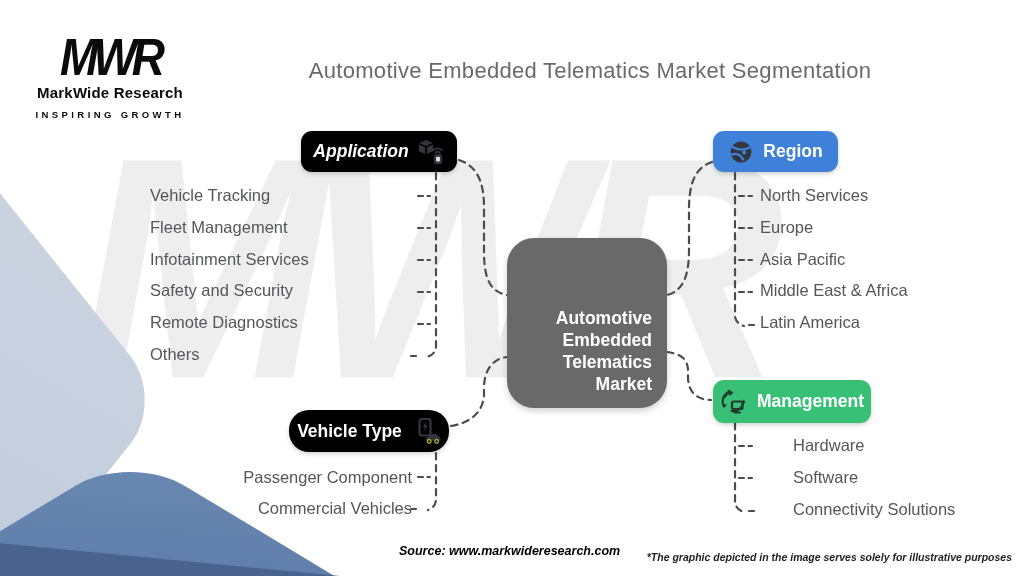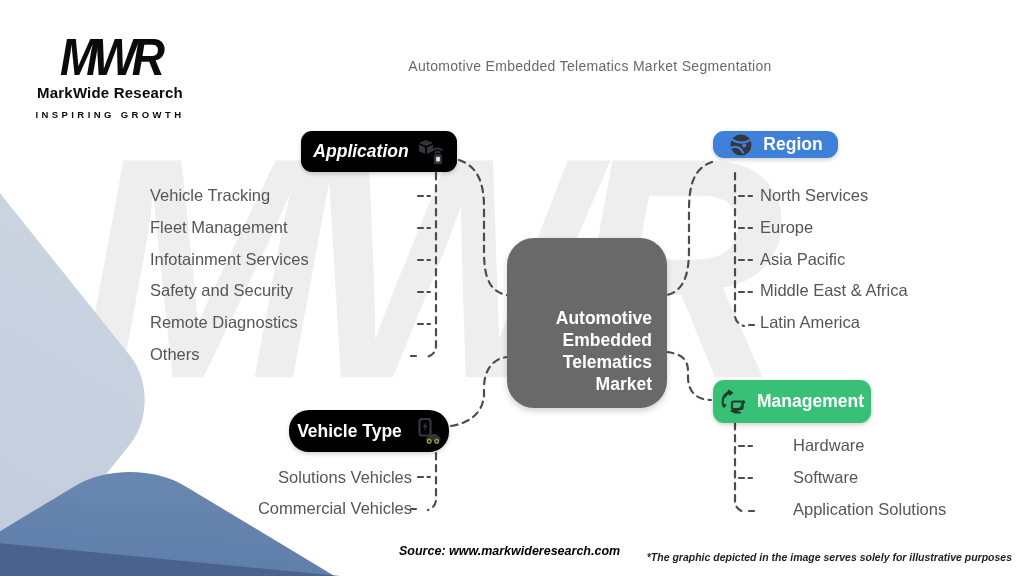--- a/index.html
+++ b/index.html
@@ -32,42 +32,42 @@
   
   #brand{position:absolute;left:28px;top:34px;width:164px;text-align:center;z-index:4;}
   #brand-mark{
     font-size:46px;font-weight:700;font-style:italic;letter-spacing:-5px;
     color:#0b0b0b;line-height:1.0;transform:scaleY(1.12);
   }
   #brand-name{font-size:15px;font-weight:700;color:#0b0b0b;margin-top:4px;letter-spacing:.2px;}
   #brand-tagline{font-size:9.5px;font-weight:700;color:#0b0b0b;margin-top:8px;letter-spacing:3.4px;}
   #page-title{
     position:absolute;left:250px;top:58px;width:680px;text-align:center;z-index:4;
-    font-size:14px;color:#6a6a6a;letter-spacing:.3px;
+    font-size:22px;color:#6a6a6a;letter-spacing:.3px;
   }
   
   #connectors{position:absolute;left:0;top:0;z-index:3;pointer-events:none;}
   
   #center-node{
     position:absolute;left:507px;top:238px;width:160px;height:170px;z-index:4;
     background:#696969;border-radius:27px;box-shadow:0 3px 6px rgba(0,0,0,.18);
     display:flex;align-items:flex-end;justify-content:center;
   }
   #center-node-label{
     width:130px;margin-bottom:13px;text-align:right;color:#ffffff;
     font-weight:700;font-size:17.5px;line-height:22px;
   }
   
   .badge{
     position:absolute;z-index:4;display:flex;align-items:center;justify-content:center;
     gap:9px;border-radius:11px;color:#ffffff;font-weight:700;font-size:17.5px;
     box-shadow:0 2px 4px rgba(0,0,0,.18);
   }
   #badge-application{left:301px;top:131px;width:156px;height:41px;background:#000000;font-style:italic;}
-  #badge-region{left:713px;top:131px;width:125px;height:27px;background:#3f80d8;}
+  #badge-region{left:713px;top:131px;width:125px;height:41px;background:#3f80d8;}
   #badge-vehicle-type{left:289px;top:410px;width:160px;height:42px;background:#000000;border-radius:20px;}
   #badge-component{left:713px;top:380px;width:158px;height:43px;background:#38c176;}
   .badge svg{display:block;}
   
   .items{position:absolute;z-index:4;font-size:16.5px;color:#55565a;}
   .items div{line-height:31.8px;white-space:nowrap;}
   #application-items{left:150px;top:180px;width:262px;}
   #region-items{left:760px;top:180px;}
   #vehicle-type-items{left:150px;top:462px;width:262px;text-align:right;line-height:31px;}
   #vehicle-type-items div{line-height:31px;}
@@ -169,21 +169,21 @@
       <svg width="30" height="27" viewBox="0 0 30 27">
         <rect x="8.5" y="1" width="11" height="16.5" rx="2.6" fill="none" stroke="#33363c" stroke-width="2.2"></rect>
         <path d="M15,3.5 L11.8,9.2 L13.9,9.2 L12.8,13.8 L16.6,7.6 L14.4,7.6 Z" fill="#33363c"></path>
         <path d="M14.5,22.5 c0,-2.2 1.3,-3.4 3,-3.9 l1.2,-1.7 c0.6,-0.9 1.9,-1 4,-1 2.3,0 3.4,0.5 4,1.4 l0.9,1.3 c1.1,0.3 1.9,1.3 1.9,2.5 v1.4 h-15 z" fill="#33363c"></path>
         <circle cx="18.2" cy="23.4" r="2" fill="#33363c" stroke="#d9c62b" stroke-width="1"></circle>
         <circle cx="25.6" cy="23.4" r="2" fill="#33363c" stroke="#d9c62b" stroke-width="1"></circle>
       </svg>
     </span>
   </div>
   <div id="vehicle-type-items" class="items">
-    <div>Solutions Vehicles</div>
+    <div>Passenger Component</div>
     <div>Commercial Vehicles</div>
   </div>
 
   <div id="badge-component" class="badge">
     <span>
       <svg width="28" height="27" viewBox="0 0 28 27">
         <path d="M8.5,1.5 l5,3 -3.2,3.2 -4,-2.4 Z" fill="#1e3d2e"></path>
         <line x1="6.8" y1="6.5" x2="4.8" y2="9" stroke="#1e3d2e" stroke-width="2" stroke-linecap="round"></line>
         <path d="M7.5,5 a10,10 0 0 0 -3.6,13.5" stroke="#1e3d2e" stroke-width="2.2" fill="none" stroke-linecap="round"></path>
         <path d="M4.6,19.5 l-1.6,-3.6 3.9,0.6 Z" fill="#1e3d2e"></path>
@@ -192,19 +192,19 @@
         <rect x="12" y="13.5" width="10.5" height="7.5" rx="1.6" fill="none" stroke="#1e3d2e" stroke-width="2.2"></rect>
         <line x1="17.2" y1="21.5" x2="17.2" y2="24" stroke="#1e3d2e" stroke-width="2.2"></line>
         <line x1="14.5" y1="24.5" x2="20" y2="24.5" stroke="#1e3d2e" stroke-width="2.2" stroke-linecap="round"></line>
       </svg>
     </span>
     <span>Management</span>
   </div>
   <div id="component-items" class="items">
     <div>Hardware</div>
     <div>Software</div>
-    <div>Application Solutions</div>
+    <div>Connectivity Solutions</div>
   </div>
 
   <div id="source-note">Source: www.markwideresearch.com</div>
   <div id="disclaimer">*The graphic depicted in the image serves solely for illustrative purposes</div>
 
 </div>
 
 </body></html>

